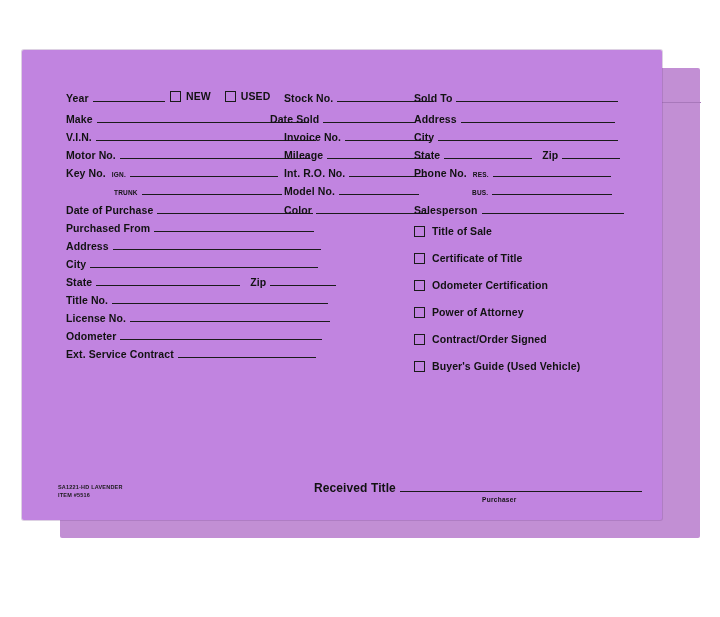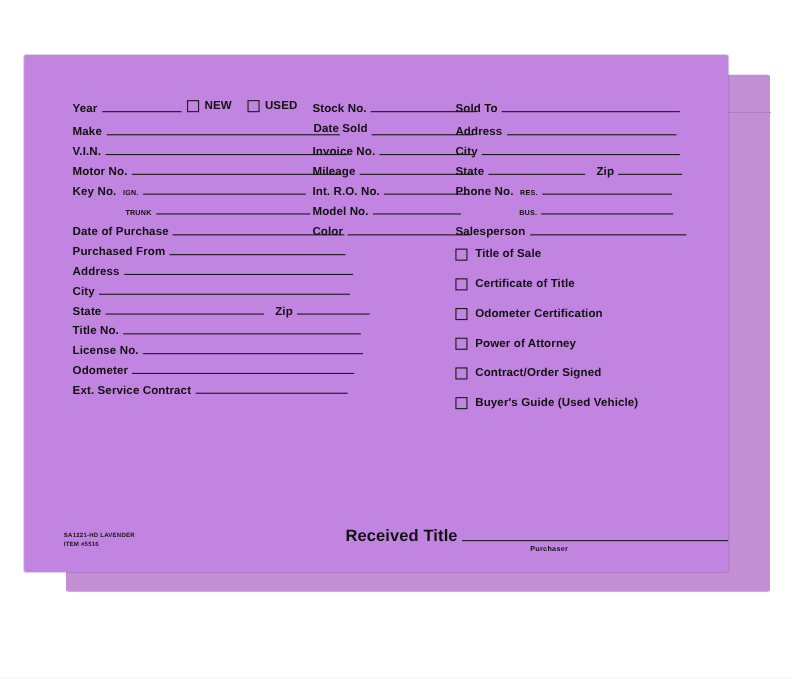--- a/index.html
+++ b/index.html
@@ -120,21 +120,21 @@
     font-weight: bold;
     letter-spacing: 0.2px;
     line-height: 7.5px;
     color: #1a1a1a;
   }
   .received {
     position: absolute;
     display: flex;
     align-items: baseline;
   }
-  .received .lbl { font-size: 15px; }
+  .received .lbl { font-size: 12px; }
   .purchaser {
     position: absolute;
     font-size: 6.5px;
     font-weight: bold;
     letter-spacing: 0.3px;
   }
 </style>
 </head>
 <body>
 
@@ -229,21 +229,21 @@
       <div class="row" style="left:44px; top:296px;">
         <span class="lbl">Ext. Service Contract</span>
         <span class="rule" style="width:138px;"></span>
       </div>
 
       <div class="row" style="left:262px; top:40px;">
         <span class="lbl">Stock No.</span>
         <span class="rule" style="width:96px;"></span>
       </div>
 
-      <div class="row" style="left:263px; top:61px;align-items:center;">
+      <div class="row" style="left:248px; top:61px;">
         <span class="lbl">Date Sold</span>
         <span class="rule" style="width:92px;"></span>
       </div>
 
       <div class="row" style="left:262px; top:79px;">
         <span class="lbl">Invoice No.</span>
         <span class="rule" style="width:86px;"></span>
       </div>
 
       <div class="row" style="left:262px; top:97px;">

